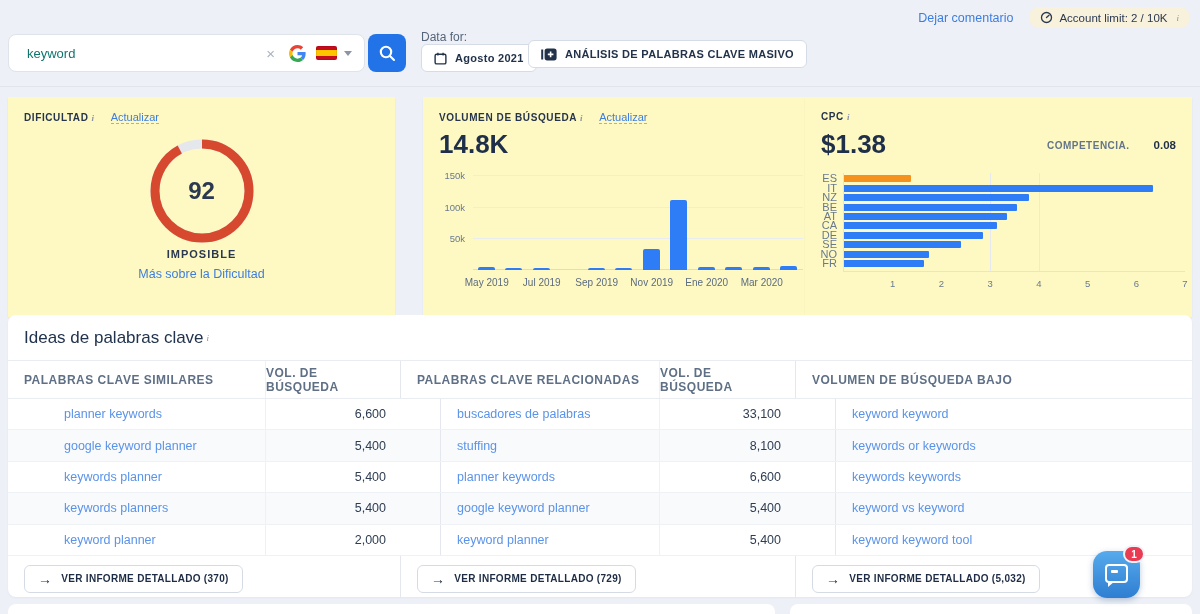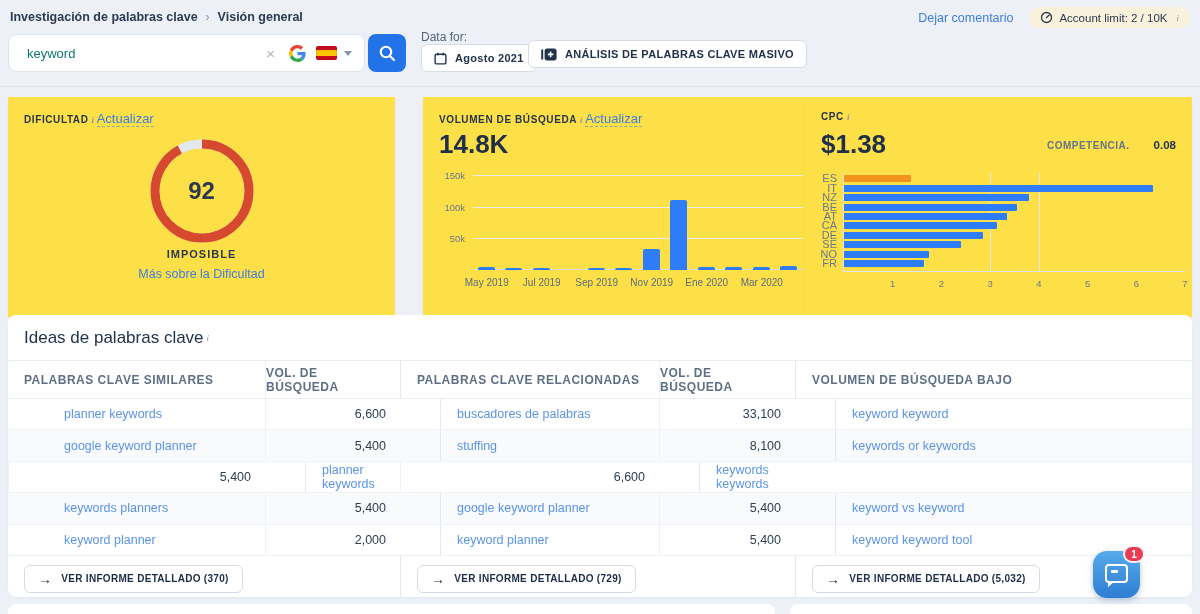--- a/index.html
+++ b/index.html
@@ -24,23 +24,23 @@
         box-shadow:0 0 0 1px rgba(0,0,0,.08) inset;}
   .chev{width:0;height:0;border-left:4px solid transparent;border-right:4px solid transparent;border-top:5px solid #8b95a5;cursor:pointer;}
   .search-btn{position:absolute;left:368px;top:34px;width:38px;height:38px;border-radius:8px;background:#2273e8;border:none;display:flex;align-items:center;justify-content:center;cursor:pointer;}
   .datafor-label{position:absolute;left:421px;top:30px;font-size:12px;color:#55657a;}
   .btn-light{display:inline-flex;align-items:center;gap:8px;height:28px;padding:0 12px;background:#fff;border:1px solid #d6dce6;border-radius:6px;font-size:11px;font-weight:700;color:#22324a;letter-spacing:.3px;cursor:pointer;box-sizing:border-box;}
   .date-btn{position:absolute;left:421px;top:44px;}
   .bulk-btn{position:absolute;left:528px;top:40px;}
   .hdr-divider{position:absolute;left:0;top:86px;width:1200px;height:1px;background:#e0e4eb;}
 
   
-  .card{position:absolute;top:97px;height:220px;background:#fde047;border-radius:0;box-shadow:0 1px 2px rgba(40,60,90,.05);box-sizing:border-box;}
+  .card{position:absolute;top:97px;height:220px;background:#fef9c3;border-radius:0;box-shadow:0 1px 2px rgba(40,60,90,.05);box-sizing:border-box;}
   .card-title-row{position:absolute;left:16px;top:14px;display:flex;align-items:baseline;font-size:10px;font-weight:700;letter-spacing:.6px;color:#26354c;}
-  .refresh-link{font-size:13px;font-weight:400;letter-spacing:0;color:#3d7de0;margin-left:2px;border-bottom:1px dashed rgba(61,125,224,.55);cursor:pointer;}
+  .refresh-link{font-size:11px;font-weight:400;letter-spacing:0;color:#3d7de0;margin-left:16px;border-bottom:1px dashed rgba(61,125,224,.55);cursor:pointer;}
   .big-num{position:absolute;left:16px;top:32px;font-size:26px;font-weight:700;color:#1f2f49;}
 
   
   #card-diff{left:8px;width:387px;}
   .donut-box{position:absolute;left:50%;top:40px;transform:translateX(-50%);width:108px;height:108px;}
   .donut-score{position:absolute;left:0;top:0;width:108px;height:108px;display:flex;align-items:center;justify-content:center;font-size:24px;font-weight:700;color:#2b3950;}
   .diff-level{position:absolute;left:0;right:0;top:151px;text-align:center;font-size:11px;font-weight:700;letter-spacing:1px;color:#2b3950;}
   .diff-more{position:absolute;left:0;right:0;top:170px;text-align:center;font-size:12.5px;color:#3d7de0;cursor:pointer;}
 
   
@@ -96,25 +96,20 @@
   .bubble{position:relative;width:19px;height:15px;border:2.5px solid #fff;border-radius:4px;margin:13px auto 0;}
   .bubble::after{content:"";position:absolute;left:1px;bottom:-6px;width:0;height:0;border-top:6px solid #fff;border-right:7px solid transparent;}
   .bubble::before{content:"";position:absolute;left:4px;top:4px;width:7px;height:3px;background:#fff;border-radius:1px;}
   .chat-badge{position:absolute;top:-6px;right:-5px;min-width:14px;height:14px;padding:0 2px;border-radius:9px;background:#e93b52;color:#fff;font-size:10px;font-weight:700;display:flex;align-items:center;justify-content:center;border:2px solid #f0f3f8;}
 </style>
 </head>
 <body>
 
 <div class="wrap">
 
-  <div class="crumbs">
-    <span>Investigación de palabras clave</span>
-    <span class="crumb-sep">›</span>
-    <span>Visión general</span>
-  </div>
 
   <div class="topright">
     <span class="leave-comment">Dejar comentario</span>
     <span class="acct-pill">
       <svg width="13" height="13" viewBox="0 0 14 14">
           <circle cx="7" cy="7" r="5.4" fill="none" stroke="#2b3950" stroke-width="1.4"></circle>
           <path d="M7 7L9.7 4.5" stroke="#2b3950" stroke-width="1.4" stroke-linecap="round"></path>
         </svg>
       <span>Account limit: 2 / 10K</span>
       <sup class="info"></sup>
@@ -322,20 +317,23 @@
           <div class="tcell v bi">5,400</div>
           <div class="tcell k bg">
             <a>stuffing</a>
           </div>
           <div class="tcell v bi">8,100</div>
           <div class="tcell k bg">
             <a>keywords or keywords</a>
           </div>
         </div>
         <div class="tgrid trow">
+          <div class="tcell k">
+            <a>keywords planner</a>
+          </div>
           <div class="tcell v bi">5,400</div>
           <div class="tcell k bg">
             <a>planner keywords</a>
           </div>
           <div class="tcell v bi">6,600</div>
           <div class="tcell k bg">
             <a>keywords keywords</a>
           </div>
         </div>
         <div class="tgrid trow alt">

